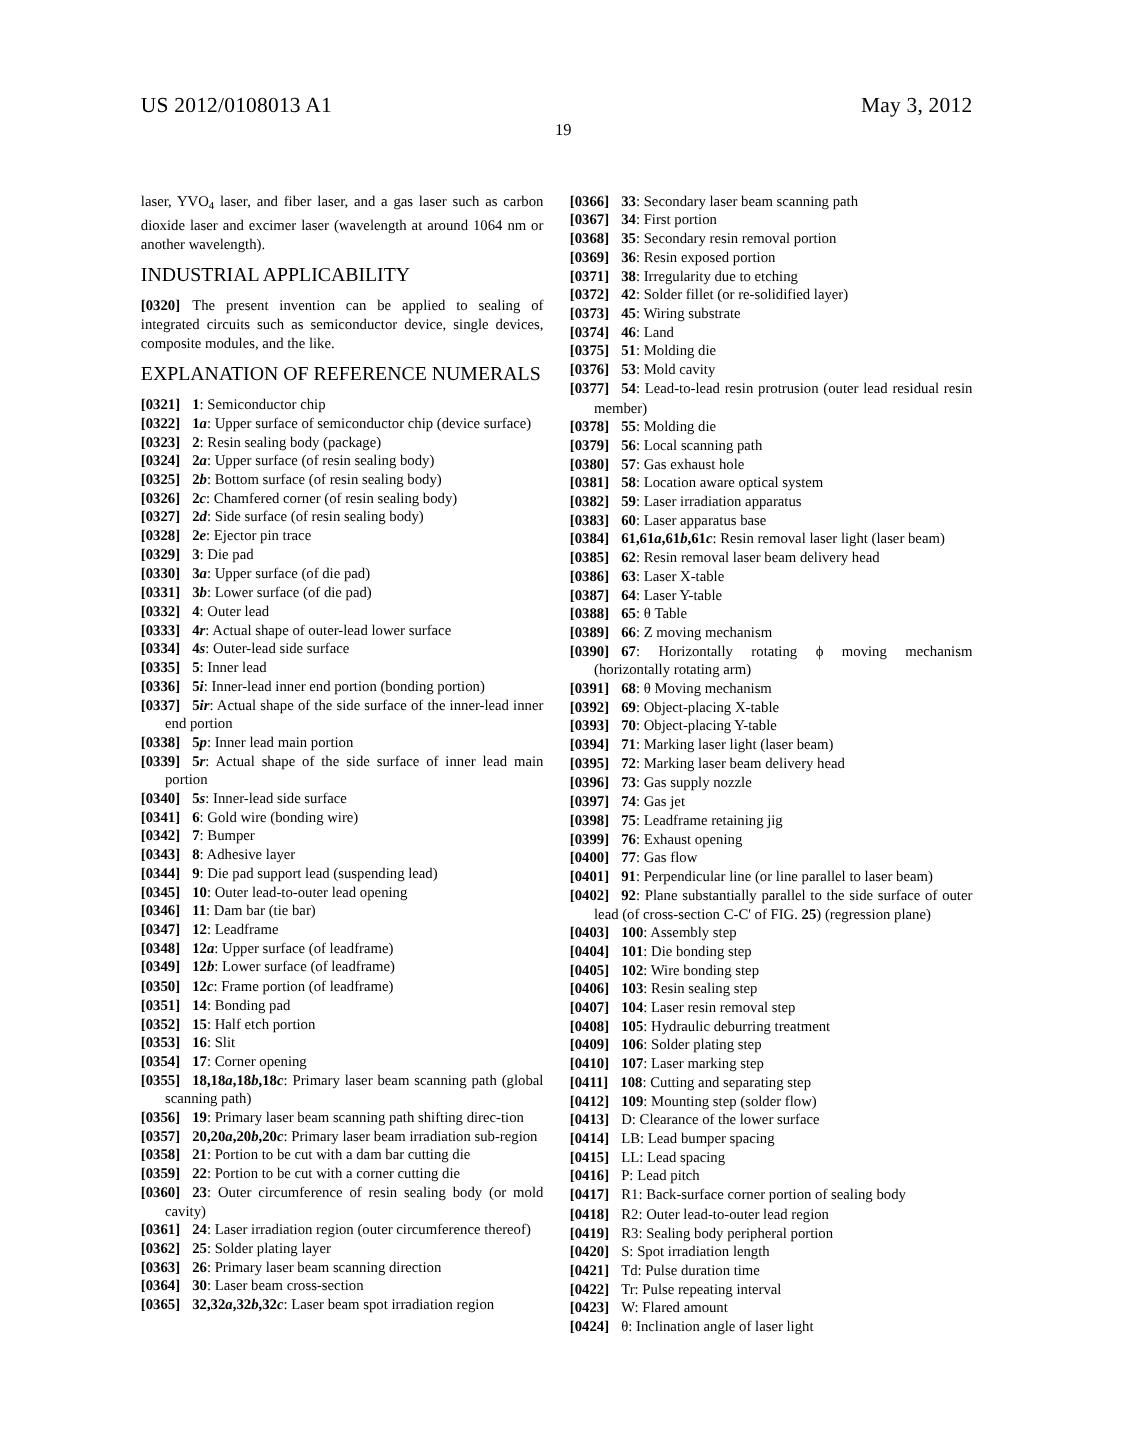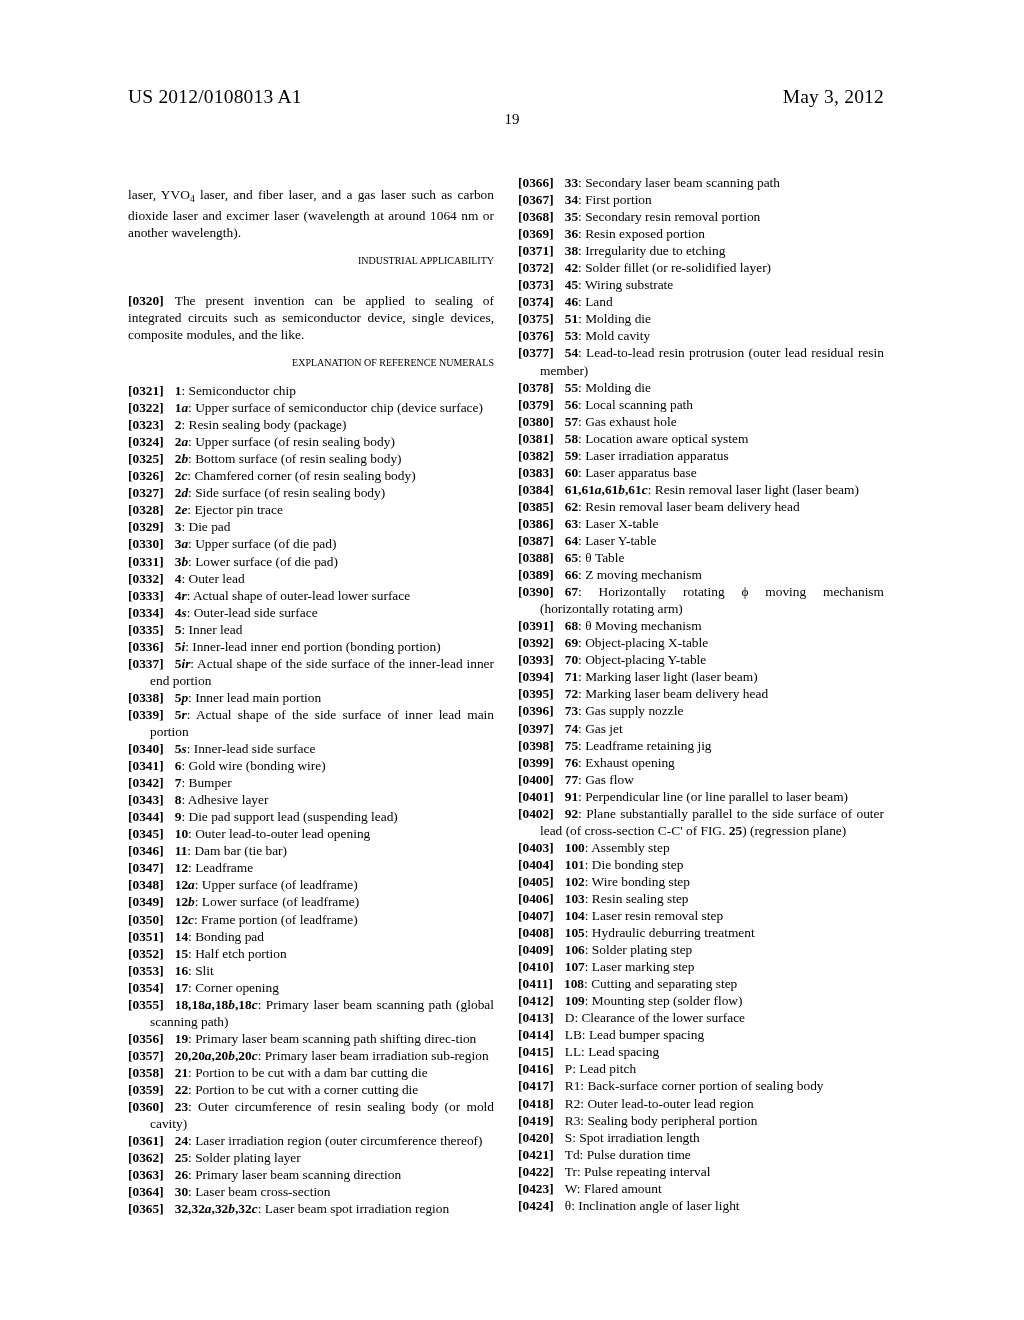--- a/index.html
+++ b/index.html
@@ -65,28 +65,27 @@
 
   .para {
     text-align: justify;
     text-justify: inter-word;
     margin: 0;
     text-indent: 0;
     hyphens: manual;
   }
   .para.body {
     padding-left: 0;
-    margin-top: 12px;
   }
 
   
   .section-head {
-    text-align: right;
-    margin: 0;
-    font-size: 10px;
+    text-align: left;
+    margin: 0;
+    font-size: 18px;
     line-height: 17.05px;
     padding: 11px 0 11px 0;
   }
 
   
   .ref-entry {
     margin: 0;
     text-align: justify;
     text-justify: inter-word;
     padding-left: 22px;

